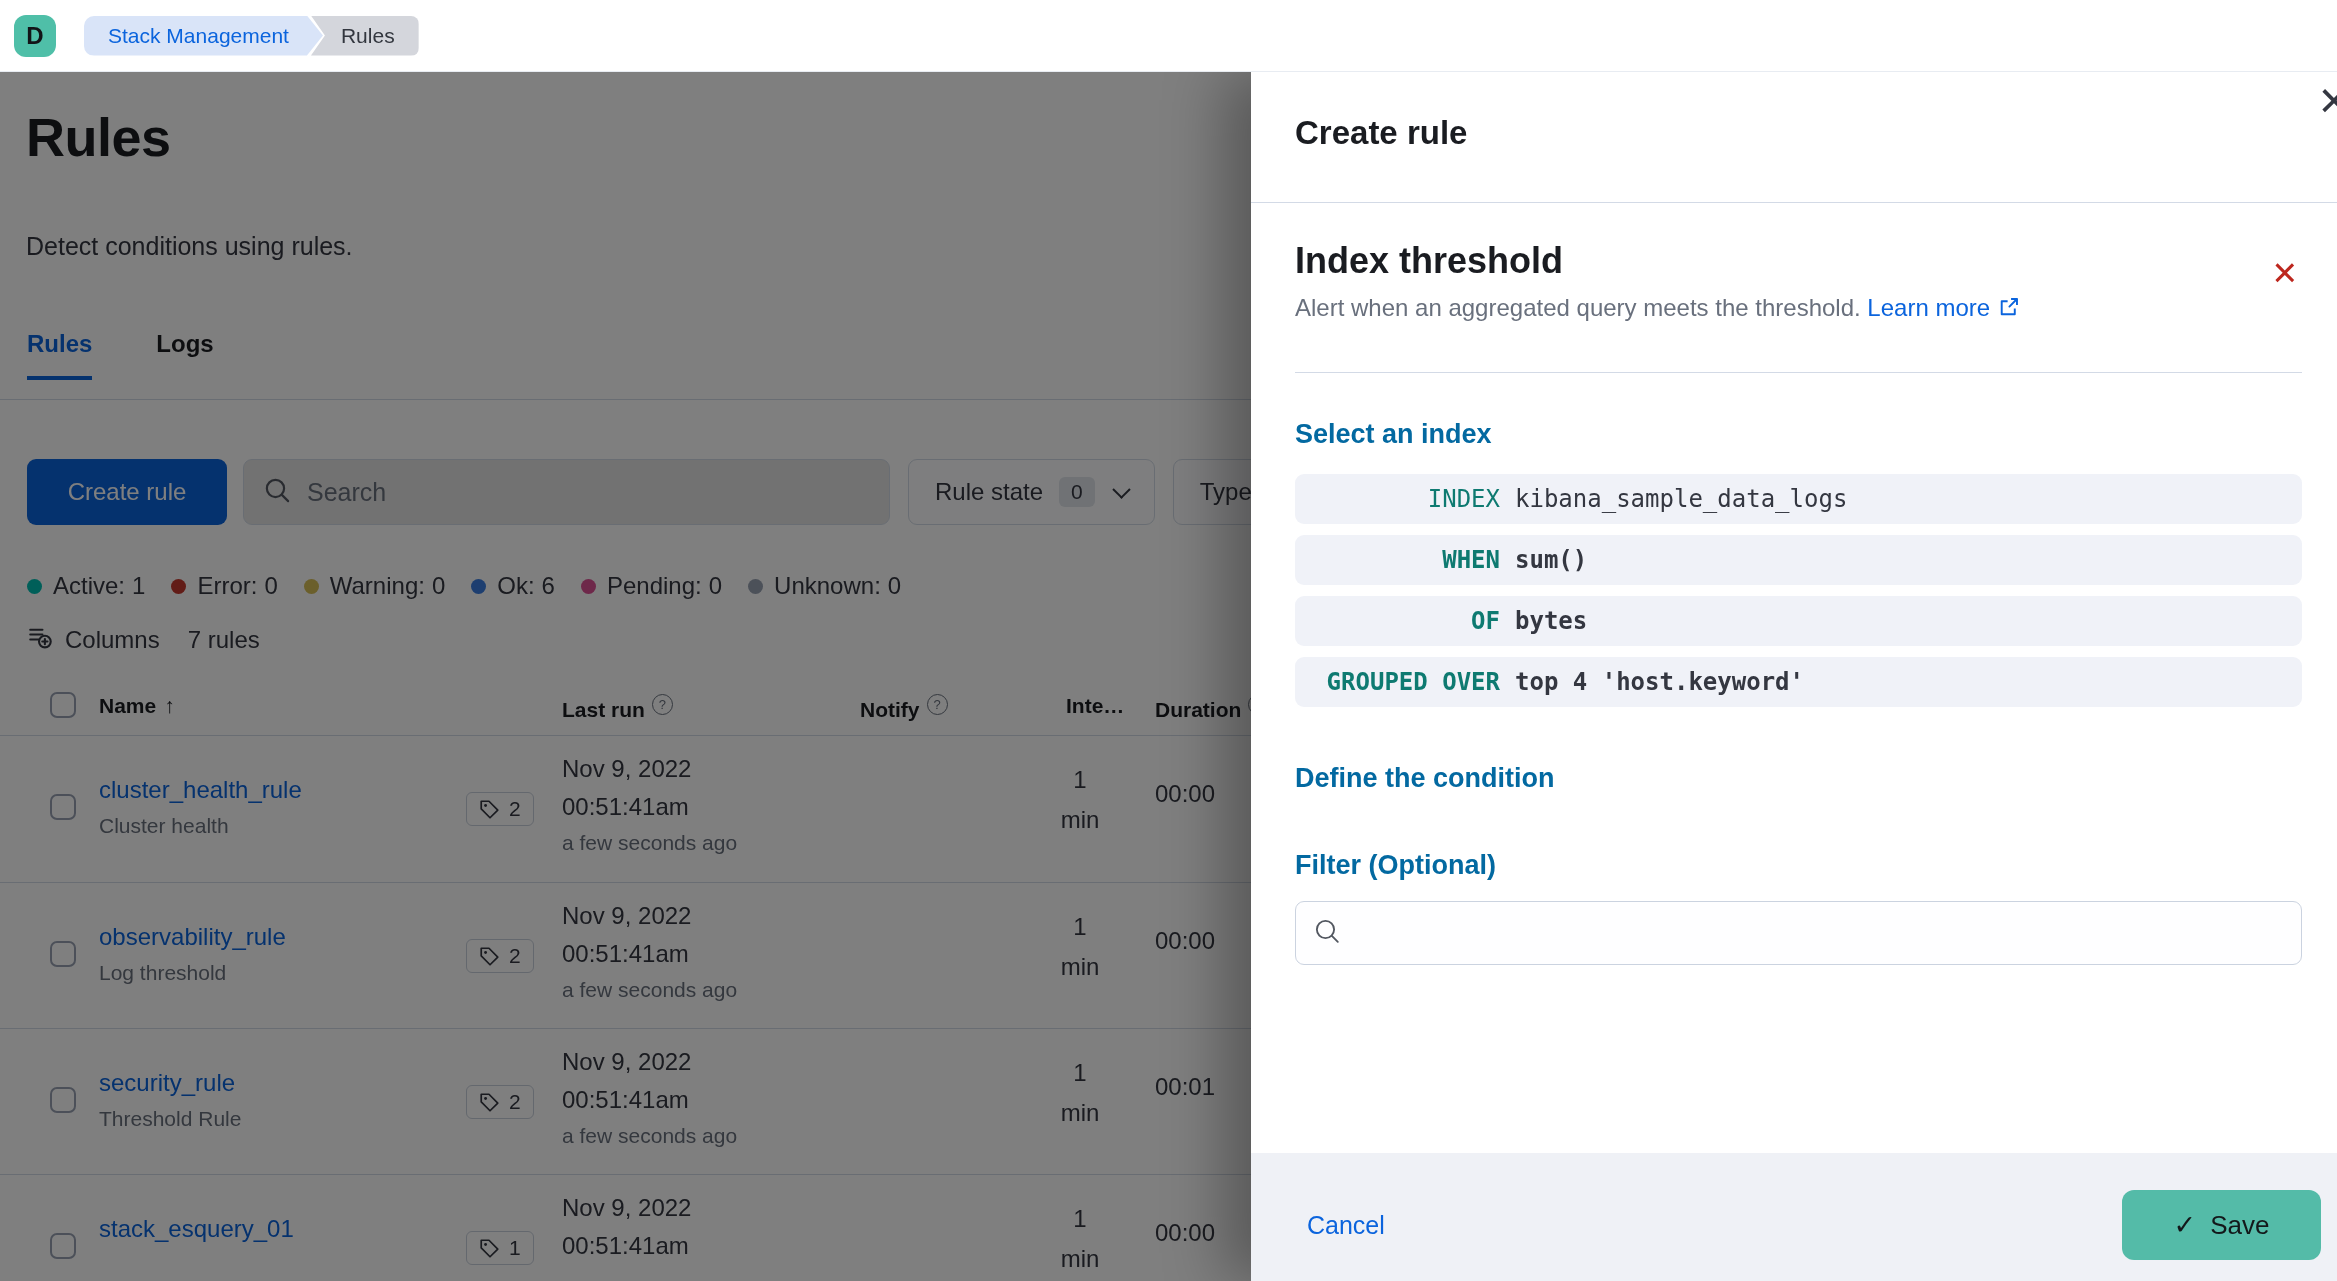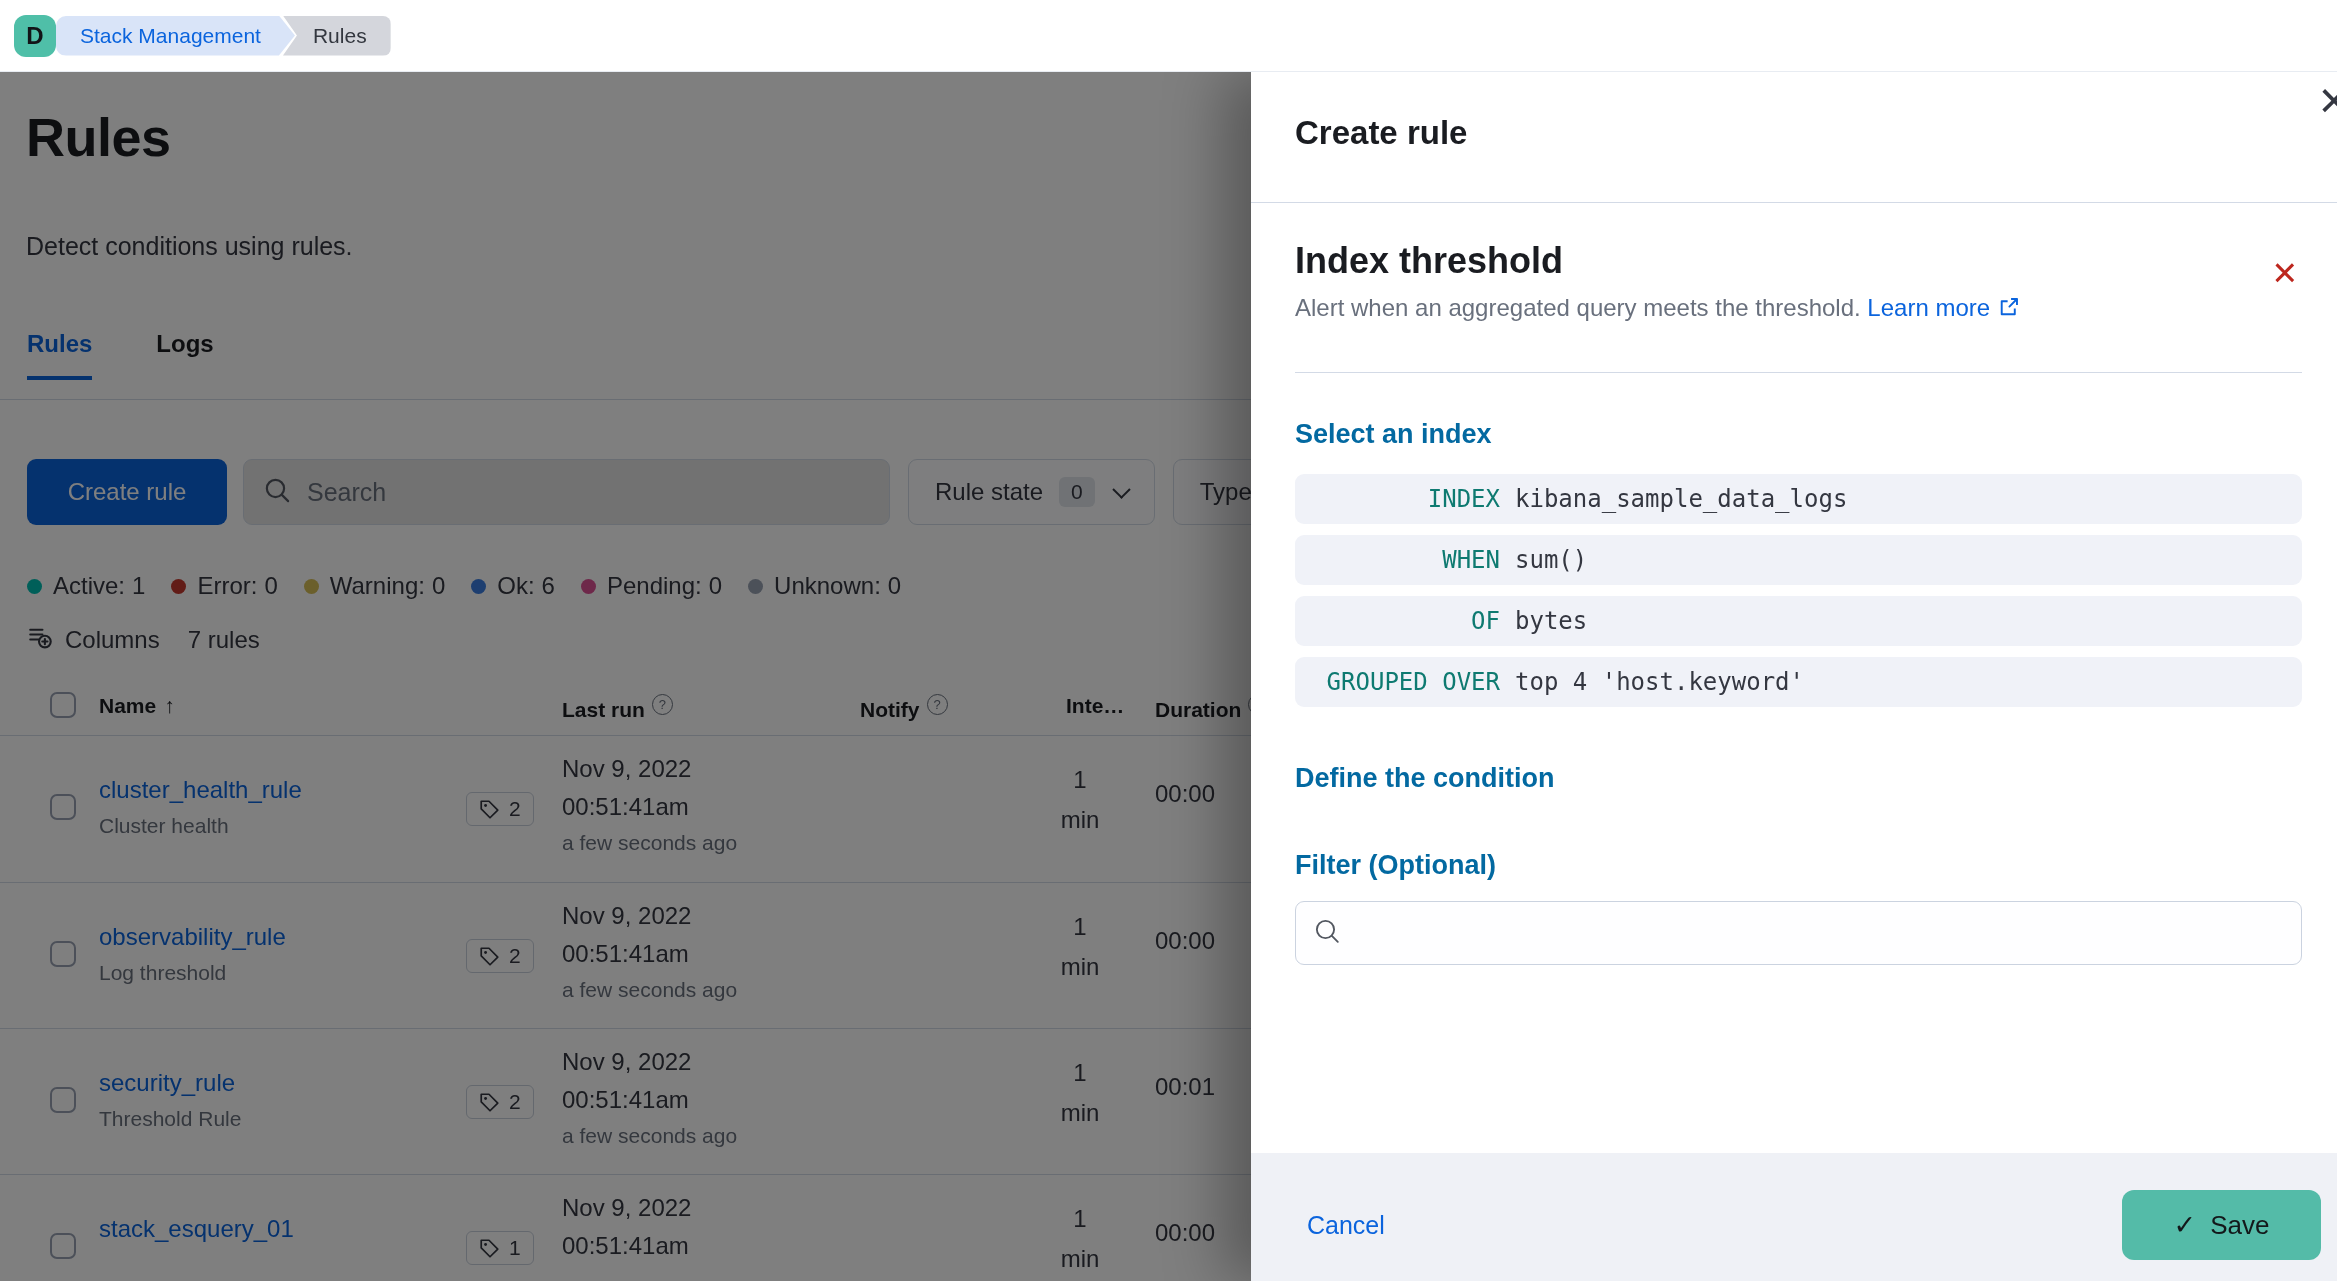--- a/index.html
+++ b/index.html
@@ -5,21 +5,21 @@
   * { margin:0; padding:0; box-sizing:border-box; }
   html,body { background:#fff; }
   body { font-family:"Liberation Sans","DejaVu Sans",sans-serif; color:#343741; }
   .page { position:relative; width:2337px; height:1281px; overflow:hidden; background:#fff; }
 
   
   .topbar { position:absolute; top:0; left:0; width:100%; height:72px; background:#fff;
             border-bottom:1px solid #E8ECF2; display:flex; align-items:center; padding-left:14px; z-index:30; }
   .avatar { width:42px; height:42px; border-radius:12px; background:#4FBFA8; color:#121417;
             display:flex; align-items:center; justify-content:center; font-size:24px; font-weight:600; cursor:pointer; }
-  .breadcrumbs { display:flex; align-items:center; }
+  .breadcrumbs { display:flex; align-items:center; margin-left:28px; }
   .crumb { height:40px; display:flex; align-items:center; font-size:21px; }
   .crumb-first { background:#D9E4F8; color:#0B64DD; padding:0 34px 0 24px; border-radius:10px 0 0 10px;
                  clip-path:polygon(0 0, calc(100% - 16px) 0, 100% 50%, calc(100% - 16px) 100%, 0 100%); cursor:pointer; }
   .crumb-last { background:#D4D6DC; color:#33373F; padding:0 24px 0 30px; margin-left:-12px; border-radius:0 8px 8px 0;
                 clip-path:polygon(0 0, 100% 0, 100% 100%, 0 100%, 14px 50%); }
 
   
   .content { position:absolute; top:72px; left:0; width:100%; height:1209px; background:#fff; }
   .page-title { position:absolute; left:26px; top:34px; font-size:54px; font-weight:700; color:#1A1C21; letter-spacing:-0.5px; }
   .page-subtitle { position:absolute; left:26px; top:160px; font-size:25px; color:#343741; }
@@ -95,21 +95,21 @@
                      color:#BD271E; cursor:pointer; line-height:1; font-family:inherit; }
   .ruletype-desc { margin-top:12px; font-size:24px; color:#69707D; }
   .learn-more { color:#0B64DD; text-decoration:none; cursor:pointer; white-space:nowrap; }
   .popout-icon { margin-left:8px; vertical-align:-2px; }
   .flyout-hr { border:none; border-top:1px solid #D3DAE6; margin-top:48px; }
   .section-h { font-size:27px; font-weight:700; color:#0369a1; }
   .h-index { margin-top:46px; } .h-cond { margin-top:56px; } .h-filter { margin-top:56px; }
   .expr-list { margin-top:24px; }
   .expr { display:block; width:100%; text-align:left; background:#F0F2F8; border:none; border-radius:9px; height:50px;
           line-height:50px; font-family:"DejaVu Sans Mono","Liberation Mono",monospace; font-size:24px; cursor:pointer; }
-  .expr + .expr { margin-top:11px; }
+  .expr + .expr { margin-top:11px;font-weight:bold; }
   .expr .kw { display:inline-block; width:205px; text-align:right; color:#0E7A71; }
   .expr .val { margin-left:15px; color:#343741; }
   .kql-input { margin-top:20px; height:64px; border:1px solid #CBD3E0; border-radius:9px; background:#FEFEFF;
                display:flex; align-items:center; padding-left:18px; cursor:text; }
   .filter-help { margin-top:15px; font-size:21px; color:#8E94A2; line-height:30px; }
   .flyout-footer { position:absolute; bottom:0; left:0; width:100%; height:128px; background:#EFF1F6;
                    display:flex; align-items:center; justify-content:space-between; padding:16px 16px 0 56px; }
   .cancel-link { color:#0B64DD; font-size:25px; font-weight:500; text-decoration:none; cursor:pointer; }
   .save-btn { width:199px; height:70px; background:#54BBA8; border:none; border-radius:12px; color:#13181A;
               font-size:26px; font-weight:500; font-family:inherit; cursor:pointer;

